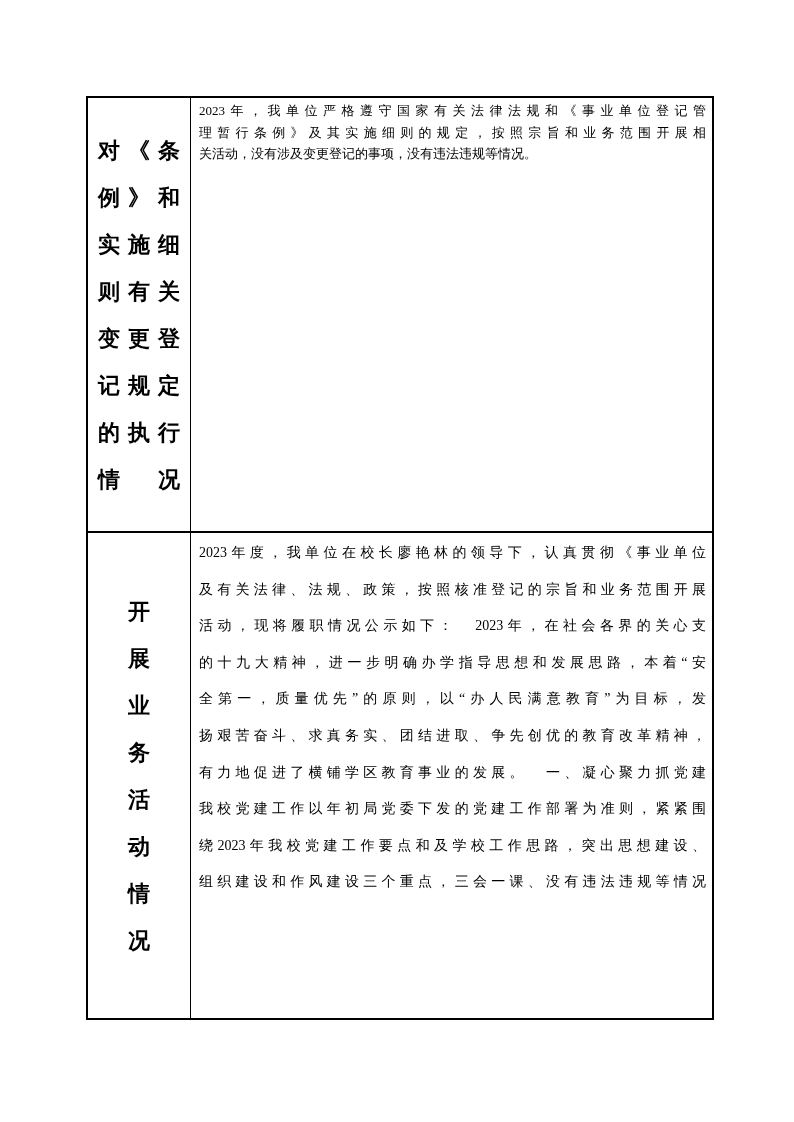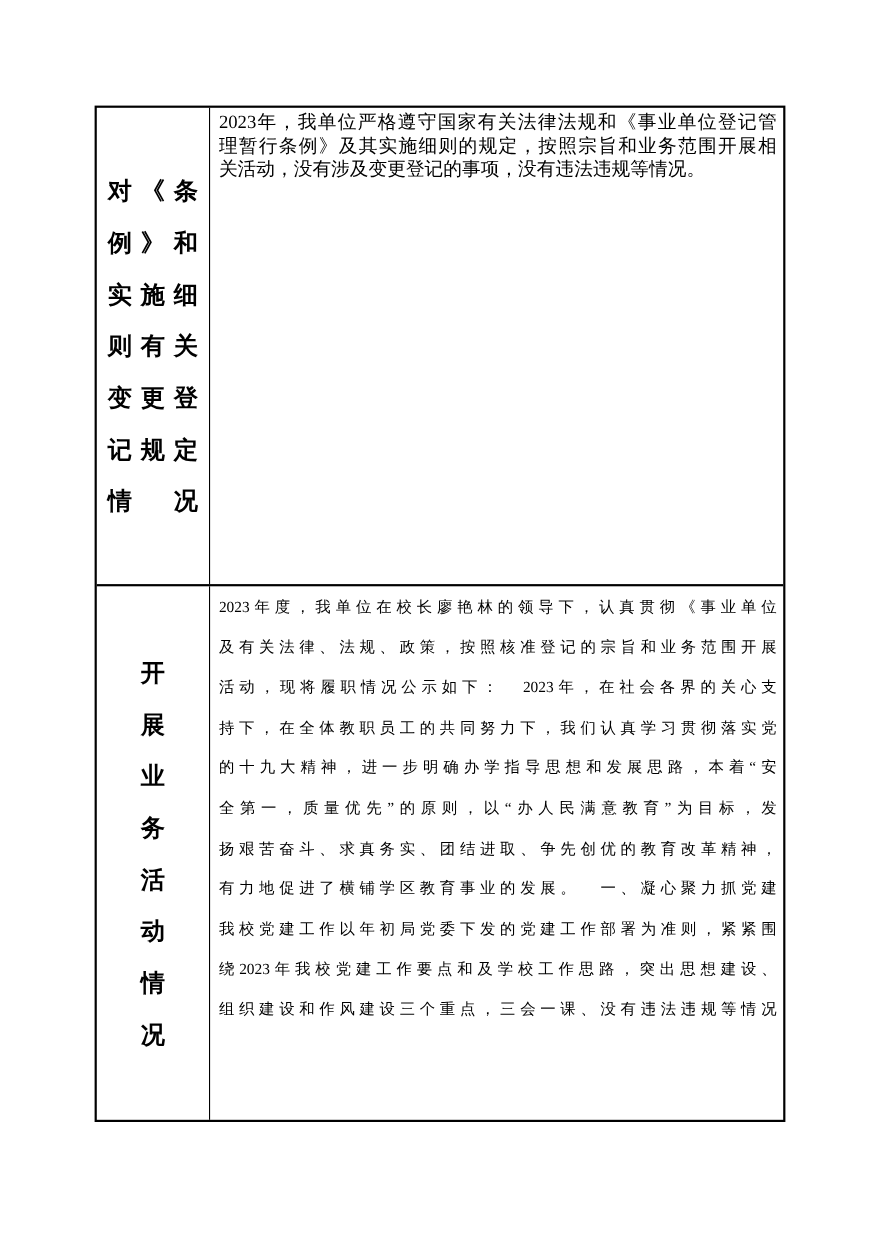--- a/index.html
+++ b/index.html
@@ -71,21 +71,21 @@
     box-sizing: border-box;
     padding: 2px 6px 0 8px;
     overflow: hidden;
   }
   .cell-text .line {
     text-align: justify;
     text-align-last: justify;
     text-justify: inter-ideograph;
   }
   .row1 .cell-text .line {
-    font-size: 17px;
+    font-size: 13px;
     line-height: 21.5px;
   }
   
   .row1 .cell-text .line:last-child {
     text-align-last: left;
     font-family: Liberation Serif, serif;
   }
   .row2 .cell-text .line {
     font-size: 14px;
     line-height: 36.6px;
@@ -99,20 +99,21 @@
 
     <div class="trow row1">
       <div class="label-cell">
         <div class="label-block">
           <div class="label-line">对《条</div>
           <div class="label-line">例》和</div>
           <div class="label-line">实施细</div>
           <div class="label-line">则有关</div>
           <div class="label-line">变更登</div>
           <div class="label-line">记规定</div>
+          <div class="label-line">的执行</div>
           <div class="label-line">情况</div>
         </div>
       </div>
       <div class="content-cell">
         <div class="cell-text">
             <div class="line">2023年，我单位严格遵守国家有关法律法规和《事业单位登记管</div>
             <div class="line">理暂行条例》及其实施细则的规定，按照宗旨和业务范围开展相</div>
             <div class="line">关活动，没有涉及变更登记的事项，没有违法违规等情况。</div>
           </div>
       </div>
@@ -129,21 +130,20 @@
           <div class="label-char">动</div>
           <div class="label-char">情</div>
           <div class="label-char">况</div>
         </div>
       </div>
       <div class="content-cell">
         <div class="cell-text">
             <div class="line">2023年度，我单位在校长廖艳林的领导下，认真贯彻《事业单位</div>
             <div class="line">及有关法律、法规、政策，按照核准登记的宗旨和业务范围开展</div>
             <div class="line">活动，现将履职情况公示如下：　2023年，在社会各界的关心支</div>
-            <div class="line">持下，在全体教职员工的共同努力下，我们认真学习贯彻落实党</div>
             <div class="line">的十九大精神，进一步明确办学指导思想和发展思路，本着“安</div>
             <div class="line">全第一，质量优先”的原则，以“办人民满意教育”为目标，发</div>
             <div class="line">扬艰苦奋斗、求真务实、团结进取、争先创优的教育改革精神，</div>
             <div class="line">有力地促进了横铺学区教育事业的发展。　一、凝心聚力抓党建</div>
             <div class="line">我校党建工作以年初局党委下发的党建工作部署为准则，紧紧围</div>
             <div class="line">绕2023年我校党建工作要点和及学校工作思路，突出思想建设、</div>
             <div class="line">组织建设和作风建设三个重点，三会一课、没有违法违规等情况</div>
           </div>
       </div>
     </div>

